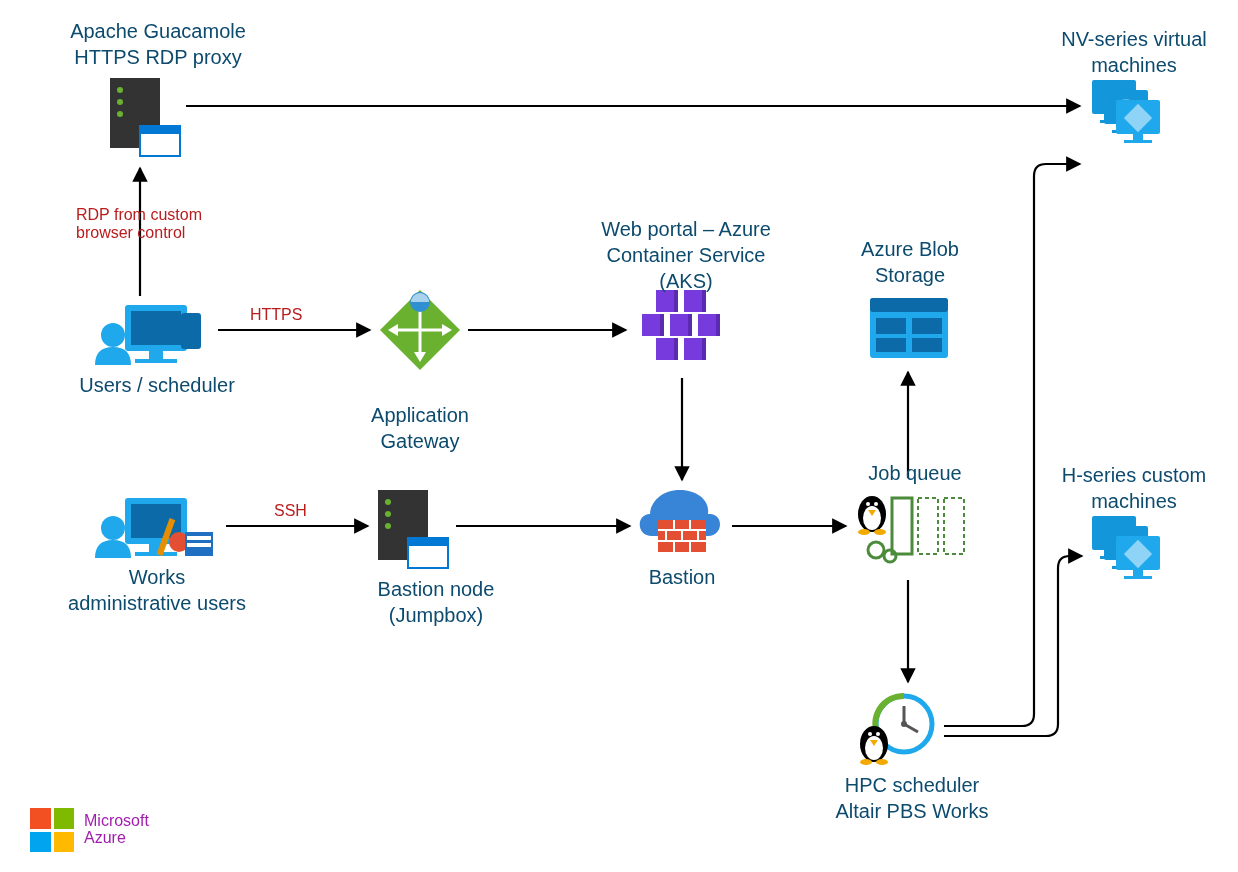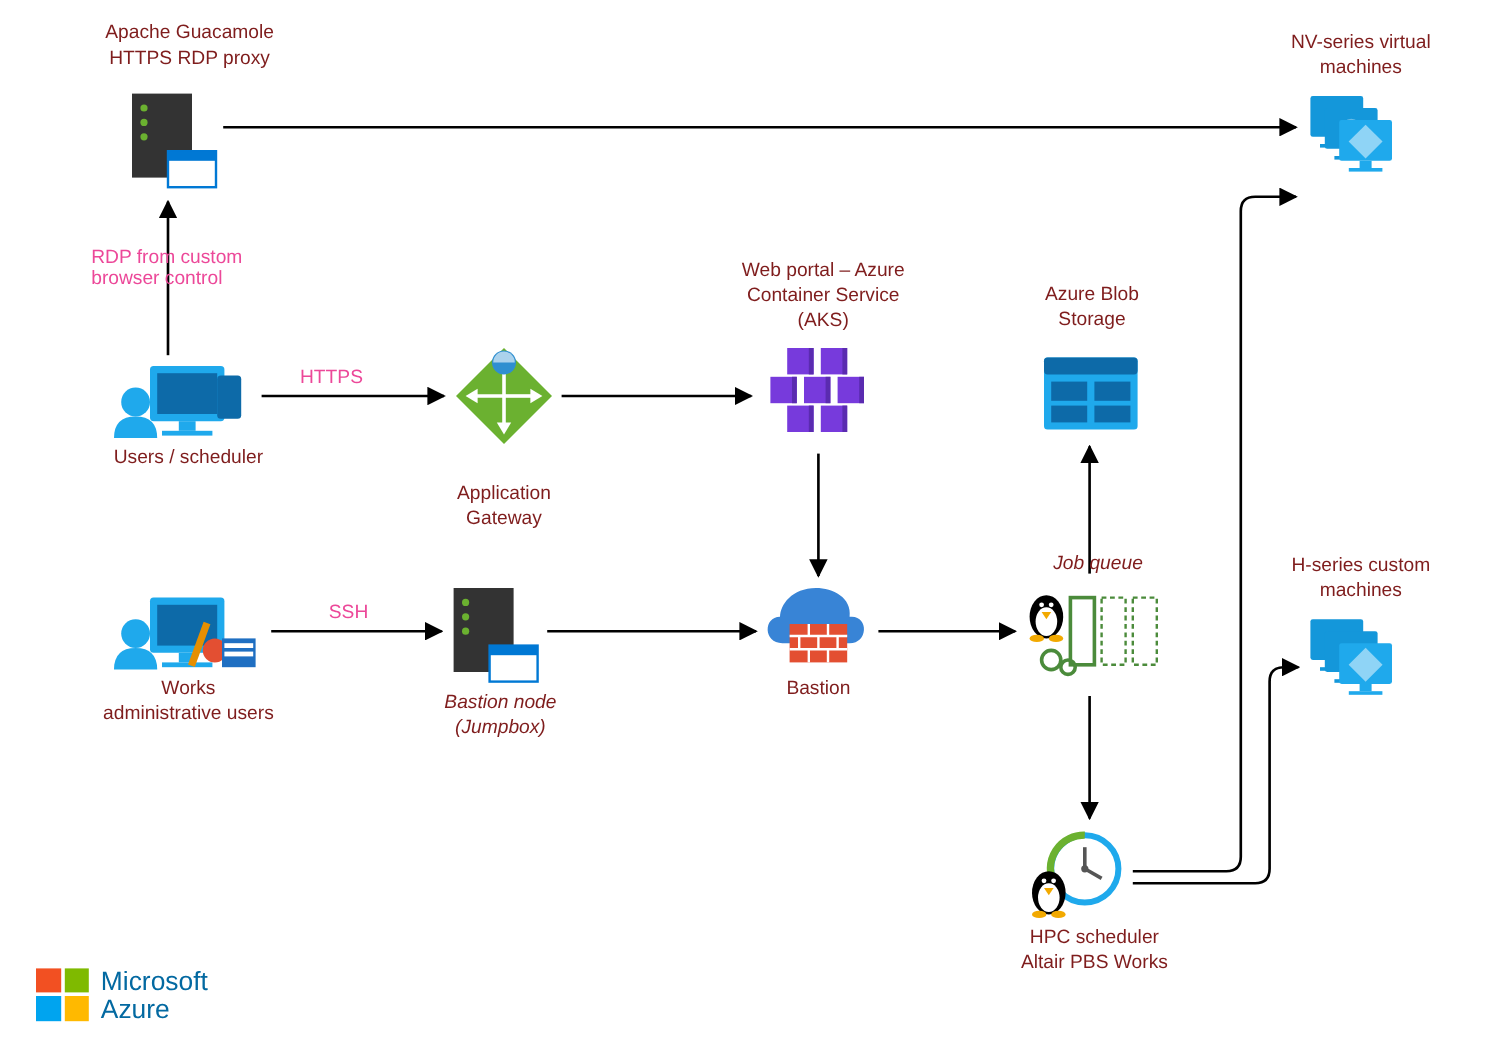--- a/index.html
+++ b/index.html
@@ -7,50 +7,50 @@
     font-family: "Segoe UI", Arial, sans-serif;
     background: #fff;
     color: #222;
     width: 1238px;
     height: 872px;
     position: relative;
     overflow: hidden;
   }
   .label {
     position: absolute;
-    font-size: 16px;
+    font-size: 20px;
     text-align: center;
     line-height: 1.3;
-    color: #7f1d1d;
+    color: #0c4a6e;
   }
   .edge-label {
     position: absolute;
     font-size: 16px;
     text-align: center;
-    color: #ec4899;
+    color: #b91c1c;
   }
   svg { position: absolute; top: 0; left: 0; }
   .footer {
     position: absolute;
     left: 30px;
     bottom: 20px;
     display: flex;
     align-items: center;
     gap: 10px;
   }
   .footer-grid {
     width: 44px;
     height: 44px;
     display: grid;
     grid-template-columns: 1fr 1fr;
     grid-template-rows: 1fr 1fr;
     gap: 3px;
   }
   .footer-grid div { width: 100%; height: 100%; }
-  .footer-text { font-size: 22px; font-weight: 400; line-height: 1.05; color:#0369a1;}
+  .footer-text { font-size: 16px; font-weight: 400; line-height: 1.05; color:#a21caf;}
 </style>
 </head>
 <body>
 
 <svg width="1238" height="872" viewBox="0 0 1238 872">
   <defs>
     <marker id="arrow" viewBox="0 0 10 10" refX="9" refY="5" markerWidth="7" markerHeight="7" orient="auto-start-reverse">
       <path d="M 0 0 L 10 5 L 0 10 z" fill="#000"></path>
     </marker>
   </defs>
@@ -277,29 +277,29 @@
 HTTPS RDP proxy</div>
 <div class="label" style="left:1054px; top:26px; width:160px; white-space:pre-line;">NV-series virtual
 machines</div>
 <div class="label" style="left:1054px; top:462px; width:160px; white-space:pre-line;">H-series custom
 machines</div>
 <div class="label" style="left:72px; top:372px; width:170px;">Users / scheduler</div>
 <div class="label" style="left:62px; top:564px; width:190px; white-space:pre-line;">Works
 administrative users</div>
 <div class="label" style="left:360px; top:376px; width:120px; white-space:pre-line;margin-top:26px;">Application
 Gateway</div>
-<div class="label" style="left:337px; top:576px; width:160px; white-space:pre-line;font-style:italic;">Bastion node
+<div class="label" style="left:356px; top:576px; width:160px; white-space:pre-line;">Bastion node
 (Jumpbox)</div>
 <div class="label" style="left:596px; top:216px; width:180px; white-space:pre-line;">Web portal – Azure
 Container Service
 (AKS)</div>
 <div class="label" style="left:632px; top:564px; width:100px;">Bastion</div>
 <div class="label" style="left:850px; top:236px; width:120px; white-space:pre-line;">Azure Blob
 Storage</div>
-<div class="label" style="left:860px; top:460px; width:110px;font-style:italic;">Job queue</div>
+<div class="label" style="left:860px; top:460px; width:110px;">Job queue</div>
 <div class="label" style="left:832px; top:772px; width:160px; white-space:pre-line;">HPC scheduler
 Altair PBS Works</div>
 
 <div class="edge-label" style="left:76px;  top:206px; width:150px; text-align:left; white-space:pre-line;">RDP from custom
 browser control</div>
 <div class="edge-label" style="left:250px; top:306px;">HTTPS</div>
 <div class="edge-label" style="left:274px; top:502px;">SSH</div>
 
 <div class="footer">
   <div class="footer-grid">

